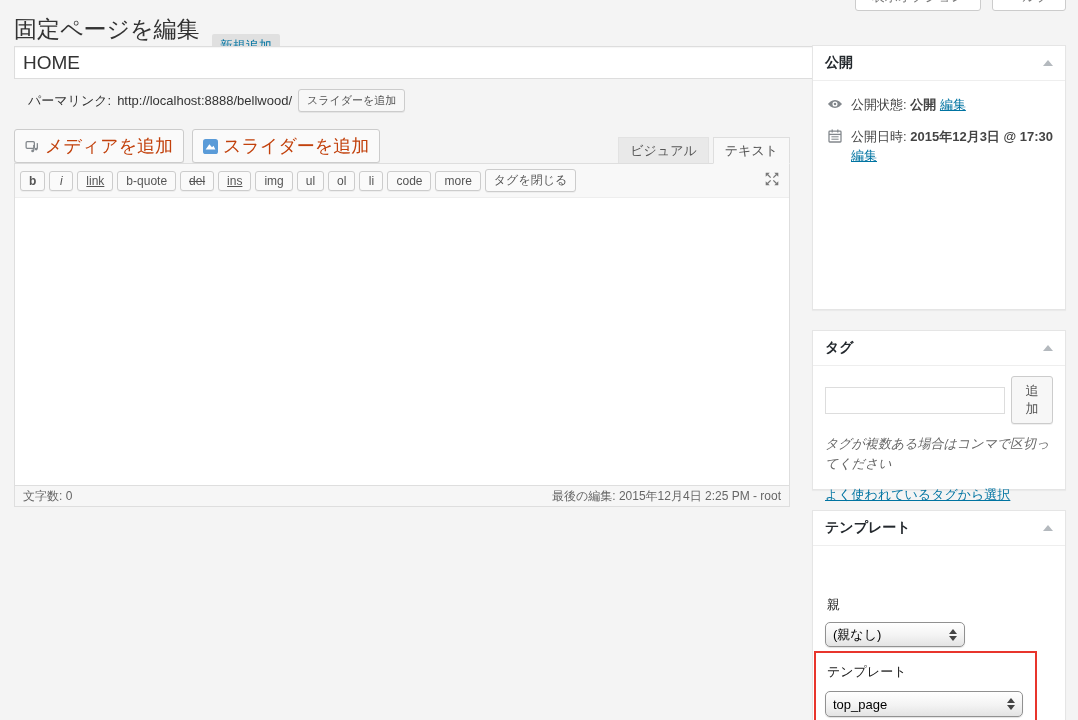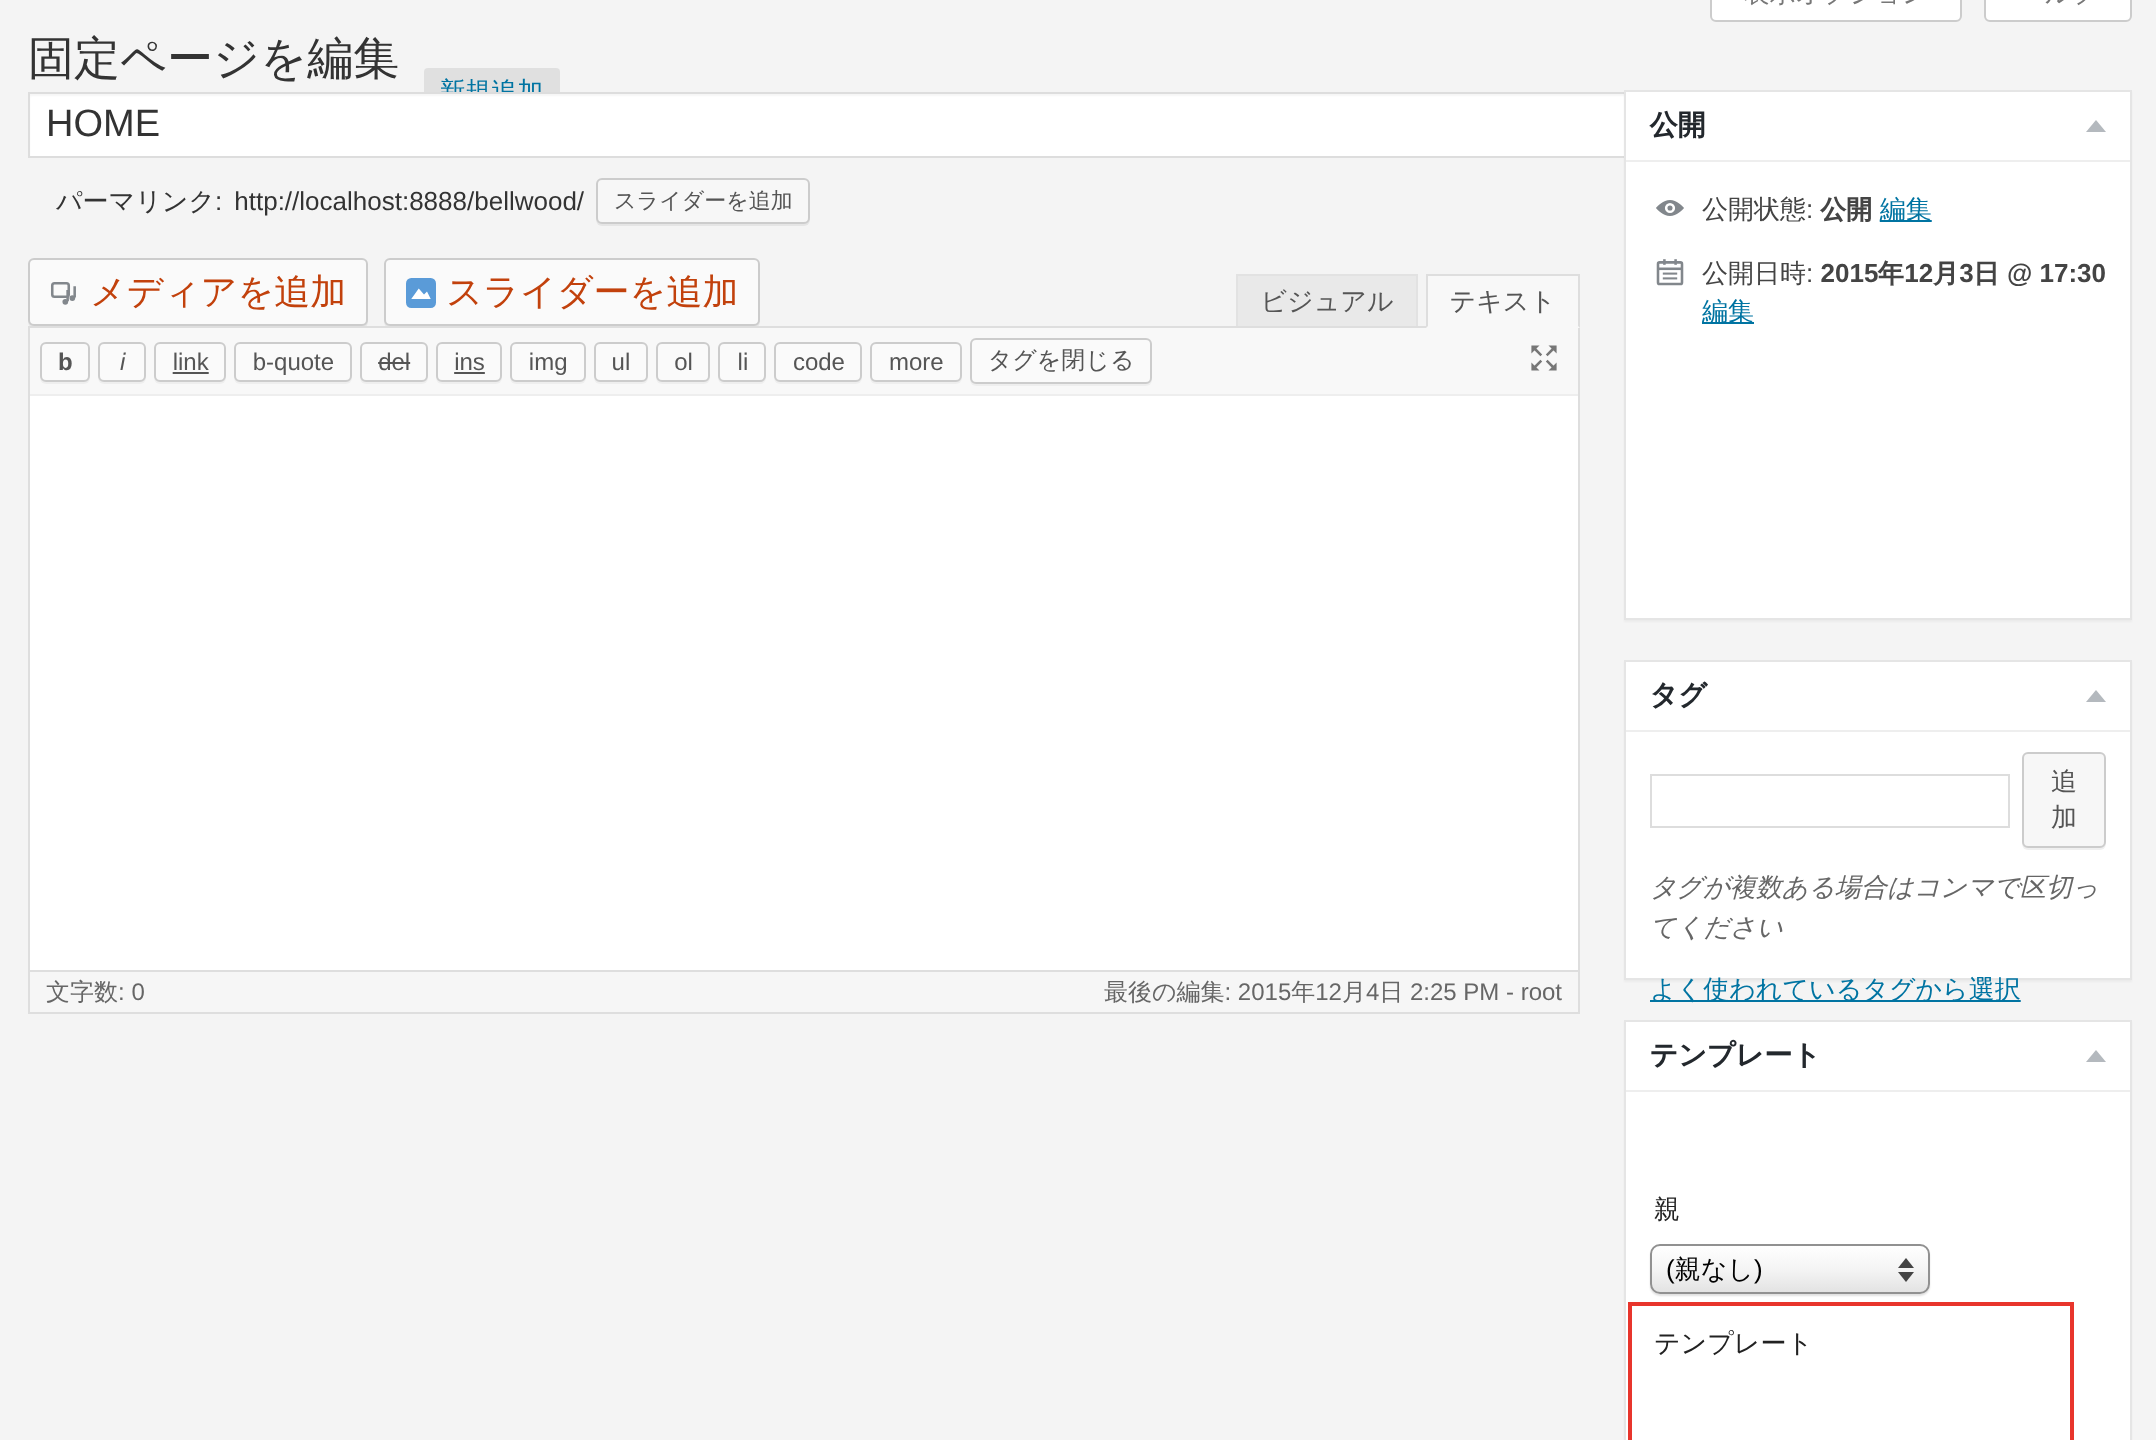--- a/index.html
+++ b/index.html
@@ -304,18 +304,25 @@
     <div style="position:relative; height:190px;">
       <div class="attr-label" id="parent-label">親</div>
       <div class="mac-select" id="parent-select">
         <span>(親なし)</span>
         <span class="sel-arrows">
             <span class="up"></span>
             <span class="down"></span>
           </span>
       </div>
       <div class="attr-label" id="template-label">テンプレート</div>
+      <div class="mac-select" id="template-select">
+        <span>top_page</span>
+        <span class="sel-arrows">
+            <span class="up"></span>
+            <span class="down"></span>
+          </span>
+      </div>
       <div class="highlight-box"></div>
 
     </div>
   </div>
 
 </div>
 
 </body></html>

